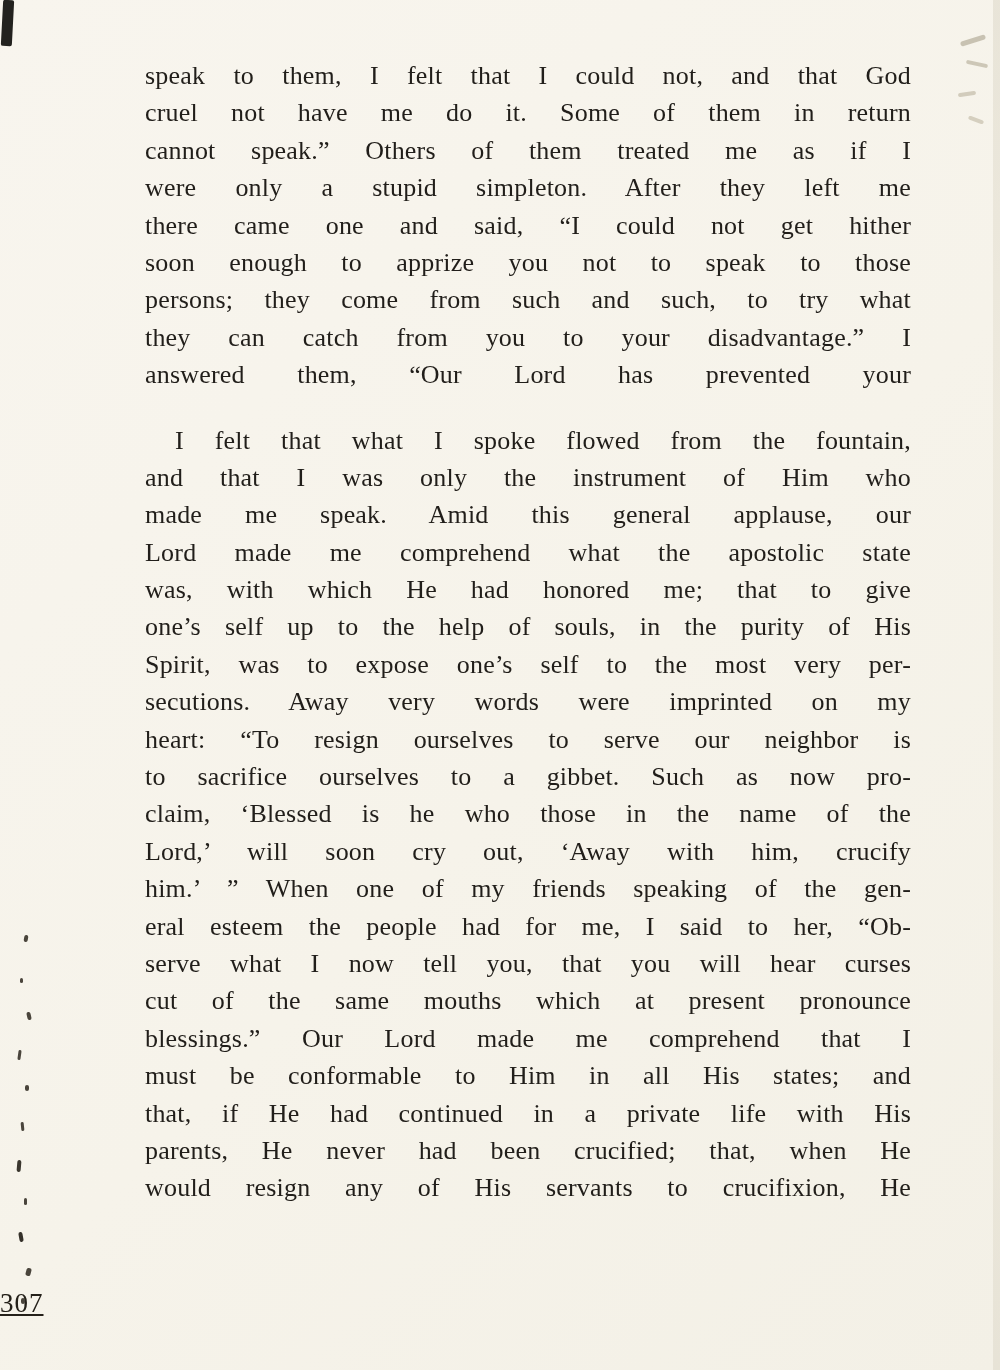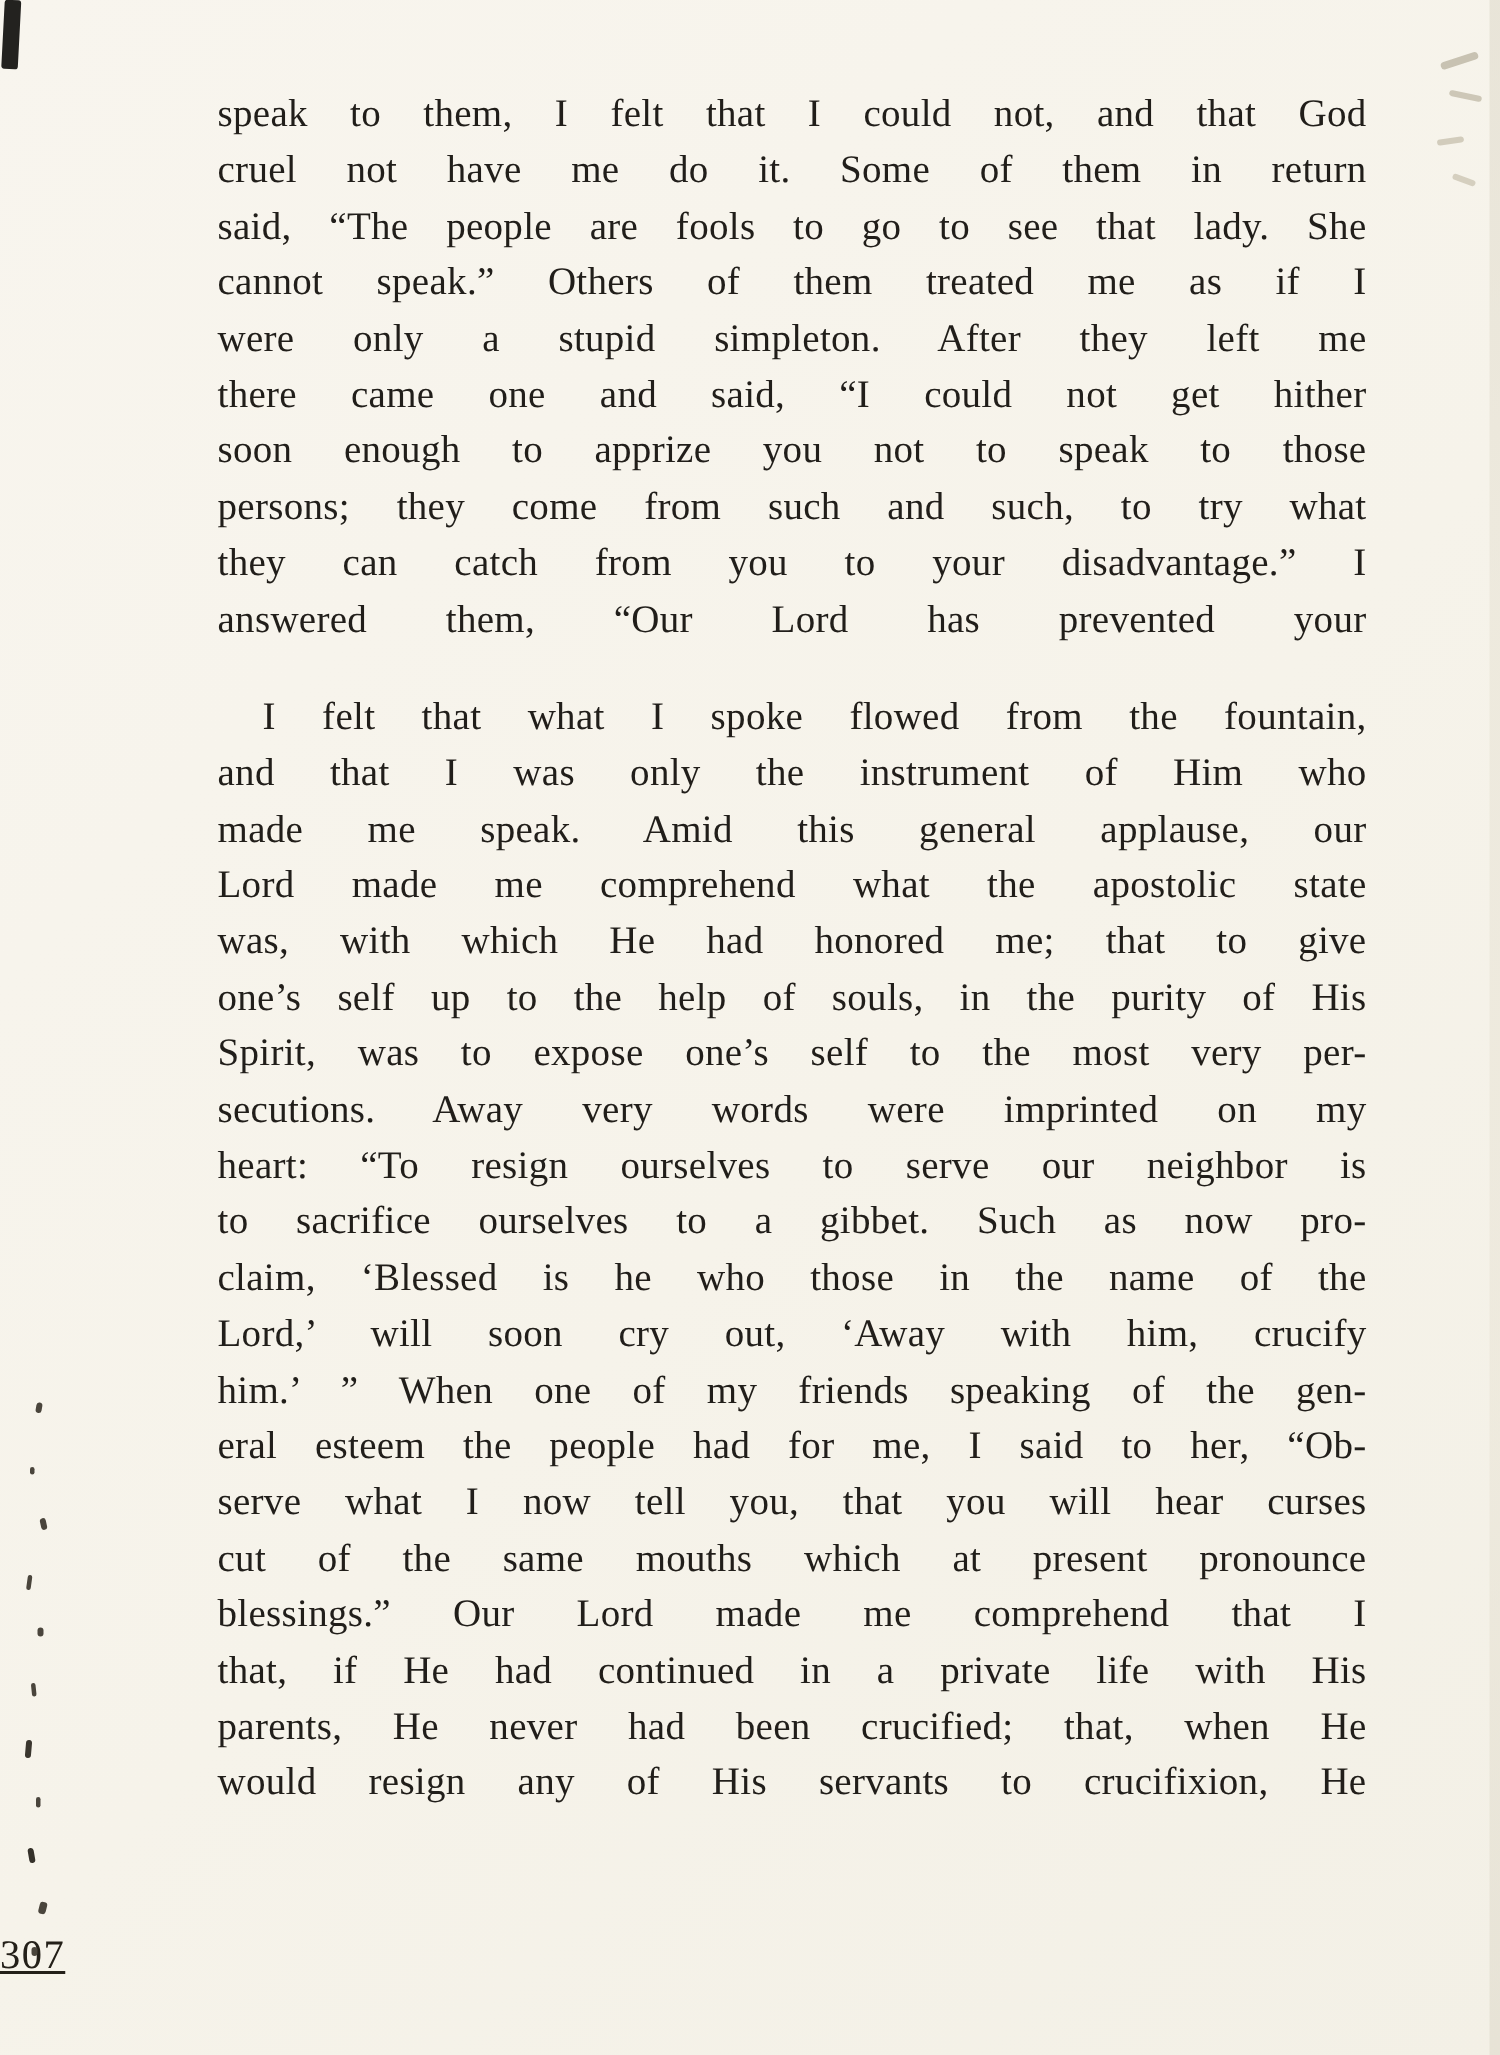--- a/index.html
+++ b/index.html
@@ -86,21 +86,20 @@
   }
 </style>
 </head>
 <body style="background: rgb(247, 244, 235);">
 
 <div class="page">
 
   <div class="text-block" style="color: rgb(33, 30, 26);">
       <div class="line">speak to them, I felt that I could not, and that God</div>
       <div class="line">cruel not have me do it. Some of them in return</div>
-      <div class="line">said, “The people are fools to go to see that lady. She</div>
       <div class="line">cannot speak.” Others of them treated me as if I</div>
       <div class="line">were only a stupid simpleton. After they left me</div>
       <div class="line">there came one and said, “I could not get hither</div>
       <div class="line">soon enough to apprize you not to speak to those</div>
       <div class="line">persons; they come from such and such, to try what</div>
       <div class="line">they can catch from you to your disadvantage.” I</div>
       <div class="line">answered them, “Our Lord has prevented your</div>
       <div class="line indent">I felt that what I spoke flowed from the fountain,</div>
       <div class="line">and that I was only the instrument of Him who</div>
       <div class="line">made me speak. Amid this general applause, our</div>
@@ -111,20 +110,21 @@
       <div class="line">secutions. Away very words were imprinted on my</div>
       <div class="line">heart: “To resign ourselves to serve our neighbor is</div>
       <div class="line">to sacrifice ourselves to a gibbet. Such as now pro-</div>
       <div class="line">claim, ‘Blessed is he who those in the name of the</div>
       <div class="line">Lord,’ will soon cry out, ‘Away with him, crucify</div>
       <div class="line">him.’ ” When one of my friends speaking of the gen-</div>
       <div class="line">eral esteem the people had for me, I said to her, “Ob-</div>
       <div class="line">serve what I now tell you, that you will hear curses</div>
       <div class="line">cut of the same mouths which at present pronounce</div>
       <div class="line">blessings.” Our Lord made me comprehend that I</div>
+      <div class="line">must be conformable to Him in all His states; and</div>
       <div class="line">that, if He had continued in a private life with His</div>
       <div class="line">parents, He never had been crucified; that, when He</div>
       <div class="line">would resign any of His servants to crucifixion, He</div>
     </div>
 
   <div class="page-number">307</div>
 
   <div class="artifact a-topleft"></div>
   <div class="artifact a-topright-1"></div>
   <div class="artifact a-topright-2"></div>

